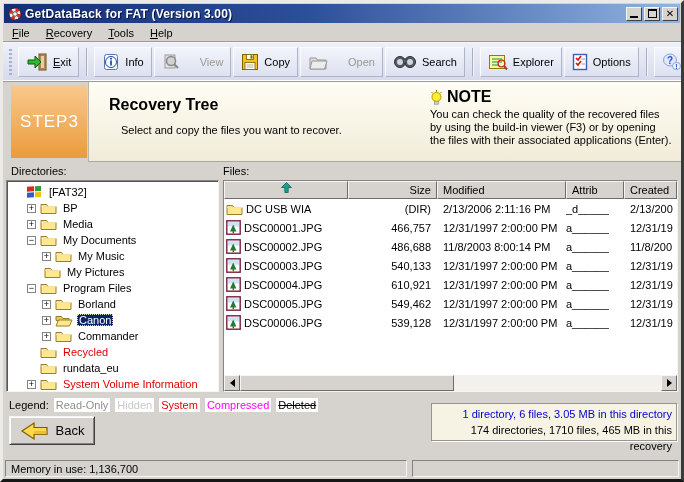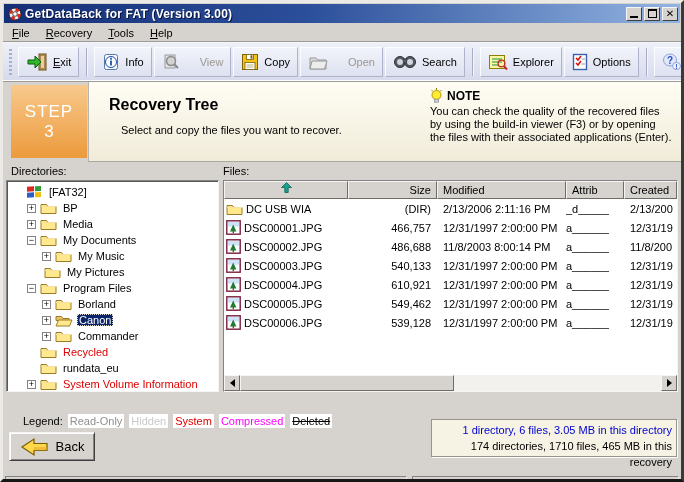--- a/index.html
+++ b/index.html
@@ -38,28 +38,28 @@
   .tool-btn .accel u{text-decoration:underline;}
   .tool-sep{width:1px;height:28px;background:#a9adc2;box-shadow:1px 0 0 #f4f5fb;margin:0 6px;flex:none;}
   .tool-spacer{flex:1;}
   .icon{display:inline-flex;align-items:center;justify-content:center;flex:none;}
   
   .banner{height:80px;flex:none;position:relative;background:#d6d3ce;}
   .banner-content{position:absolute;left:85px;right:0;top:0;bottom:0;
     background:linear-gradient(#fffdf4,#f1ecd9);border-left:1px solid #b7b5ad;
     border-bottom:1px solid #aaa89f;}
   .step-box{position:absolute;left:8px;top:3px;width:76px;height:73px;
-    background:linear-gradient(#f8c98c,#ec9a3c);display:flex;flex-direction:column;
+    background:linear-gradient(#f8c98c,#ec9a3c);display:flex;flex-direction:row;
     align-items:center;justify-content:center;color:#fff;}
   .step-word{font-size:17px;letter-spacing:1px;}
   .step-num{font-size:17px;}
   .banner-title{position:absolute;left:20px;top:14px;font-size:16px;font-weight:bold;color:#000;}
   .banner-sub{position:absolute;left:32px;top:42px;font-size:11px;color:#000;}
   .note{position:absolute;right:8px;top:6px;width:243px;}
-  .note-head{display:flex;align-items:center;gap:4px;font-size:12px;font-weight:bold;color:#000;}
+  .note-head{display:flex;align-items:center;gap:4px;font-size:16px;font-weight:bold;color:#000;}
   .note-body{font-size:11px;line-height:13px;color:#000;margin-top:2px;}
   
   .labels-row{height:18px;flex:none;position:relative;font-size:11px;}
   .dir-label{position:absolute;left:8px;top:3px;}
   .files-label{position:absolute;left:220px;top:3px;}
   
   .panels{height:212px;flex:none;display:flex;padding:0 3px;}
   .sunken{background:#fff;border:1px solid;border-color:#848284 #f6f5f3 #f6f5f3 #848284;
     box-shadow:inset 1px 1px 0 #5a5853;}
   .tree-panel{width:213px;margin-right:4px;flex:none;overflow:hidden;padding:3px 0 0 2px;}
@@ -92,22 +92,22 @@
   
   .hscroll{flex:none;height:16px;display:flex;background:#f2f1ee;}
   .sbtn{width:16px;height:16px;flex:none;background:#d6d3ce;border:1px solid;
     border-color:#f6f5f3 #6e6c66 #6e6c66 #f6f5f3;display:flex;align-items:center;justify-content:center;}
   .sthumb{width:214px;height:16px;flex:none;background:#d6d3ce;border:1px solid;
     border-color:#f6f5f3 #6e6c66 #6e6c66 #f6f5f3;}
   .strack{flex:1;}
   .tri-l{width:0;height:0;border:4px solid transparent;border-right:5px solid #000;margin-left:-4px;}
   .tri-r{width:0;height:0;border:4px solid transparent;border-left:5px solid #000;margin-right:-4px;}
   
-  .legend-row{height:17px;flex:none;display:flex;align-items:center;gap:5px;padding-left:20px;
-    margin-top:20px;font-size:11px;}
+  .legend-row{height:17px;flex:none;display:flex;align-items:center;gap:5px;padding-left:6px;
+    margin-top:4px;font-size:11px;}
   .legend-chip{background:#fff;padding:0 2px;line-height:14px;}
   
   .action-row{height:46px;flex:none;position:relative;}
   .back-btn{position:absolute;left:6px;top:3px;width:86px;height:29px;background:#d6d3ce;
     border:1px solid;border-color:#f6f5f3 #404040 #404040 #f6f5f3;
     box-shadow:inset 1px 1px 0 #fff,inset -1px -1px 0 #848284;
     display:flex;align-items:center;justify-content:center;gap:6px;font-size:13px;}
   .summary-box{position:absolute;right:4px;top:-10px;width:246px;height:38px;
     background:#f6f3e4;border:1px solid #96948d;box-shadow:1px 1px 0 #fdfdfb;
     font-size:11px;text-align:right;padding:2px 4px;line-height:16px;}

